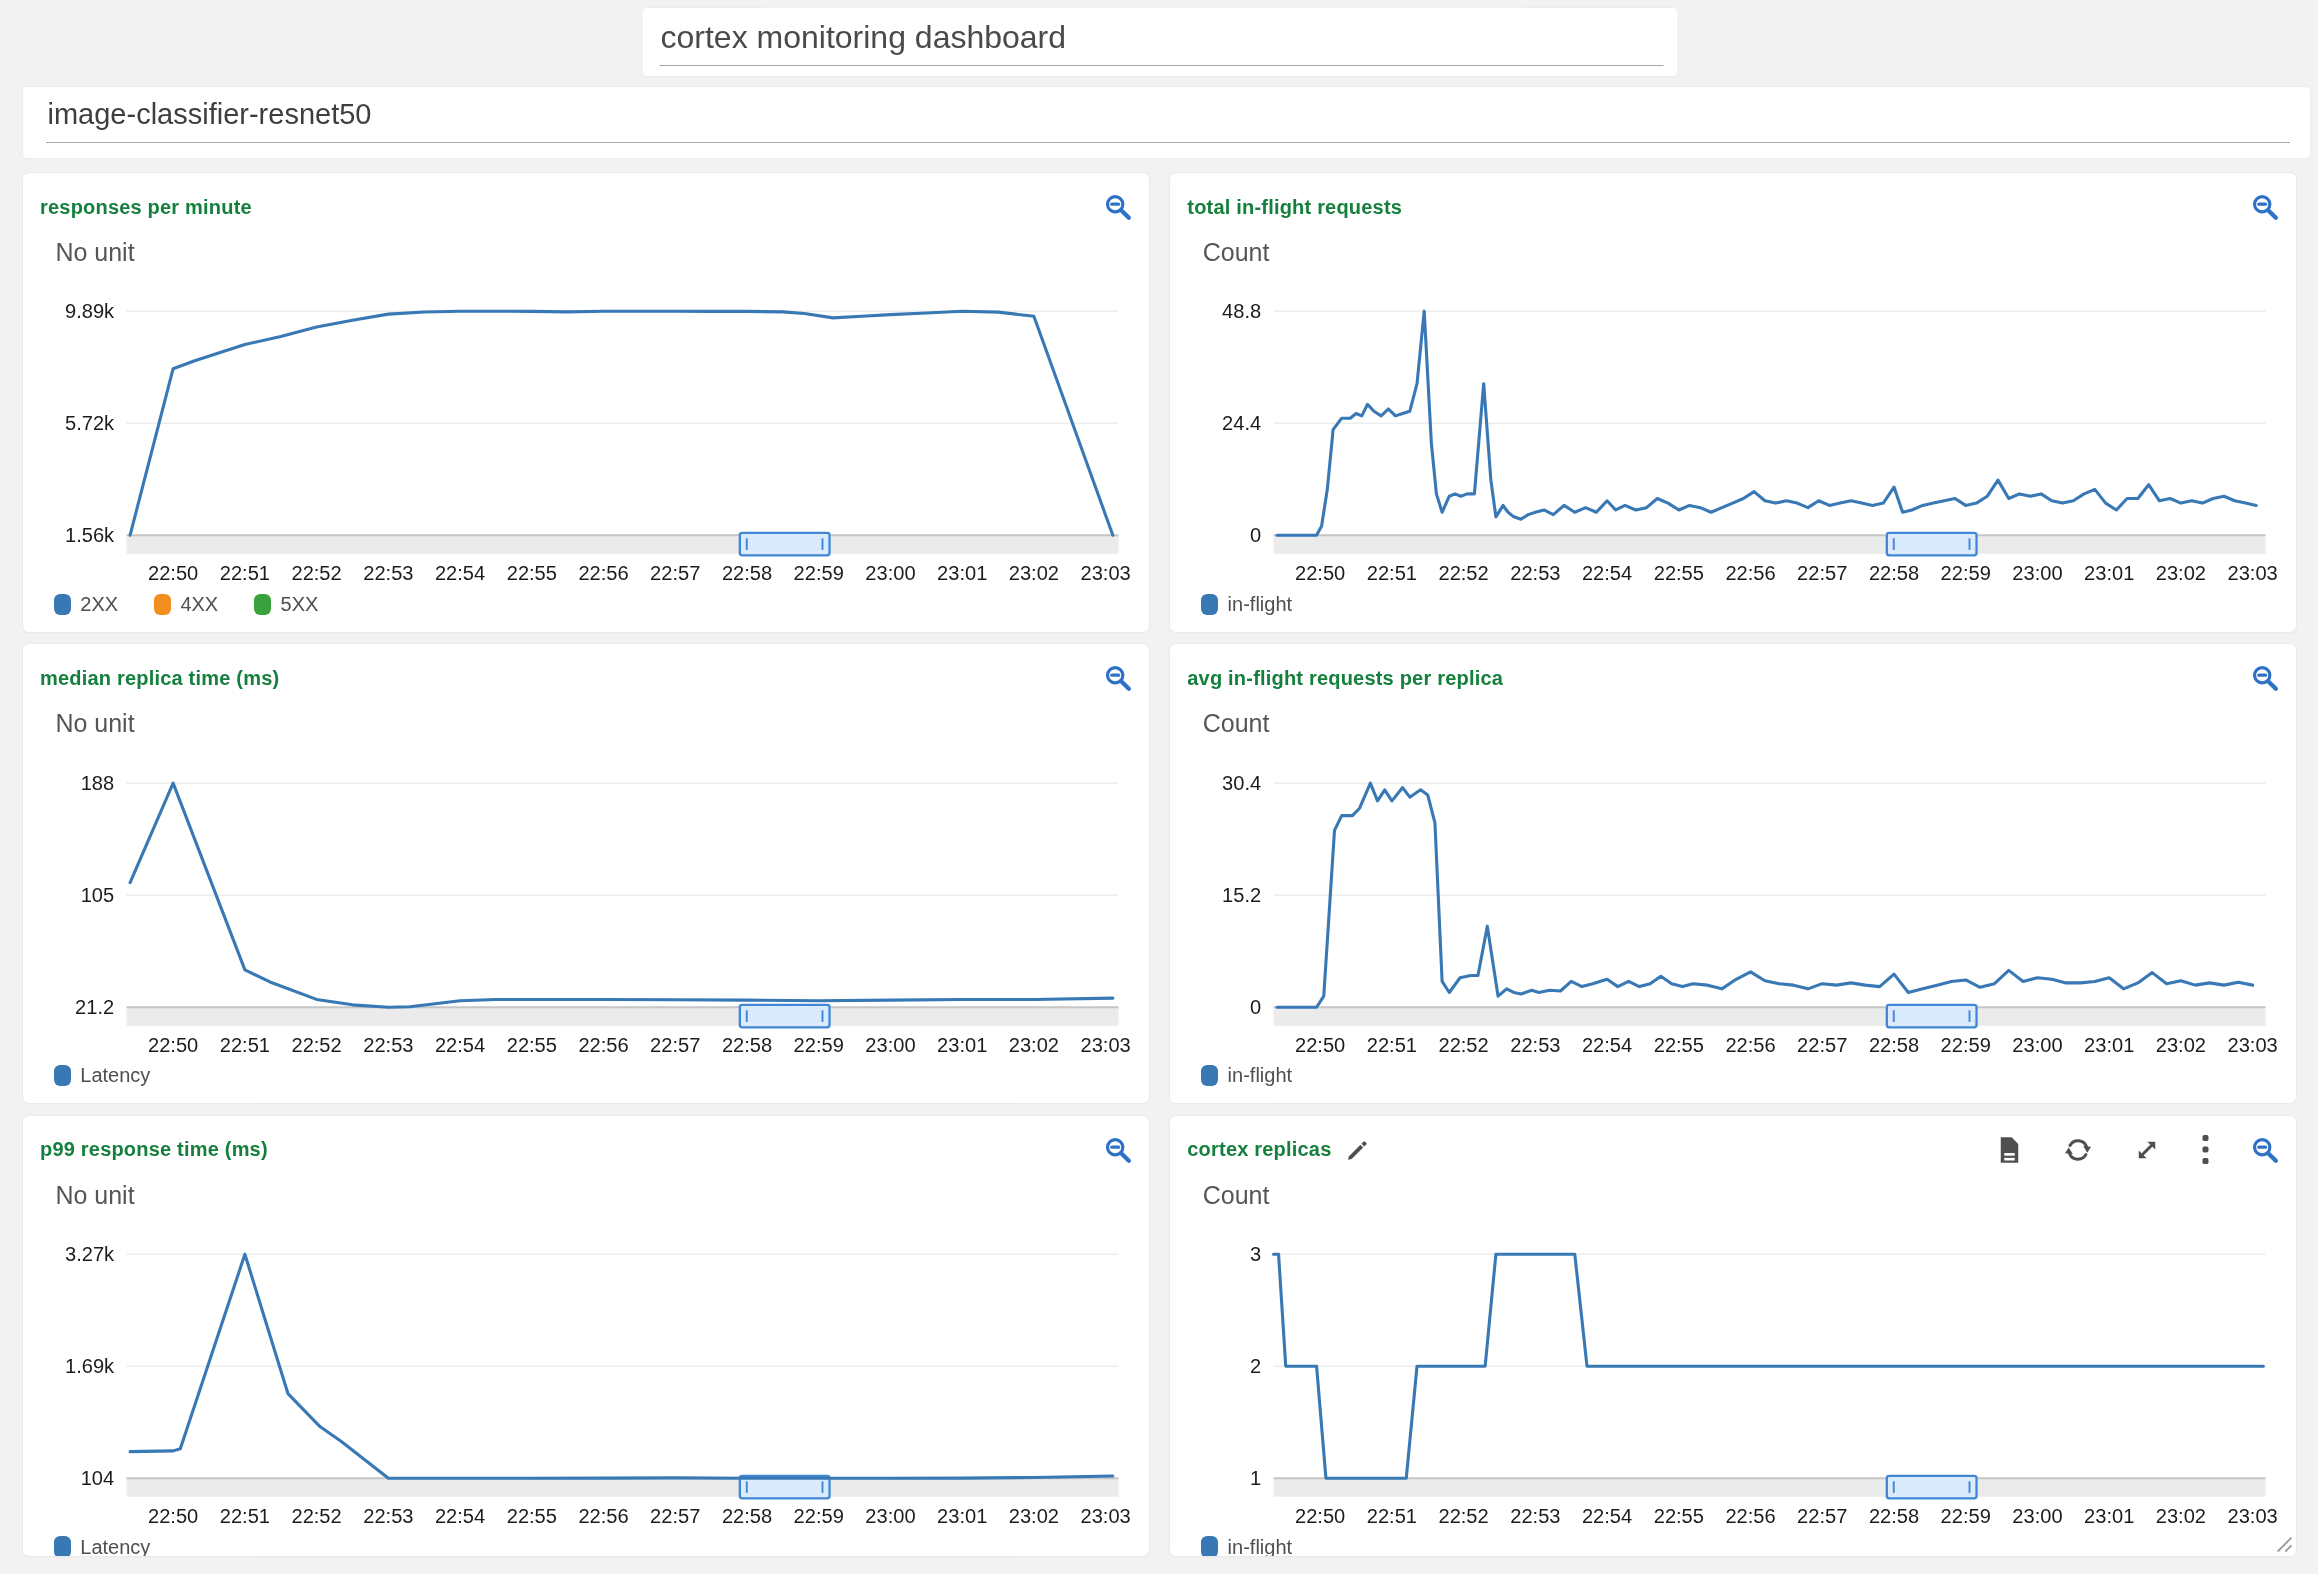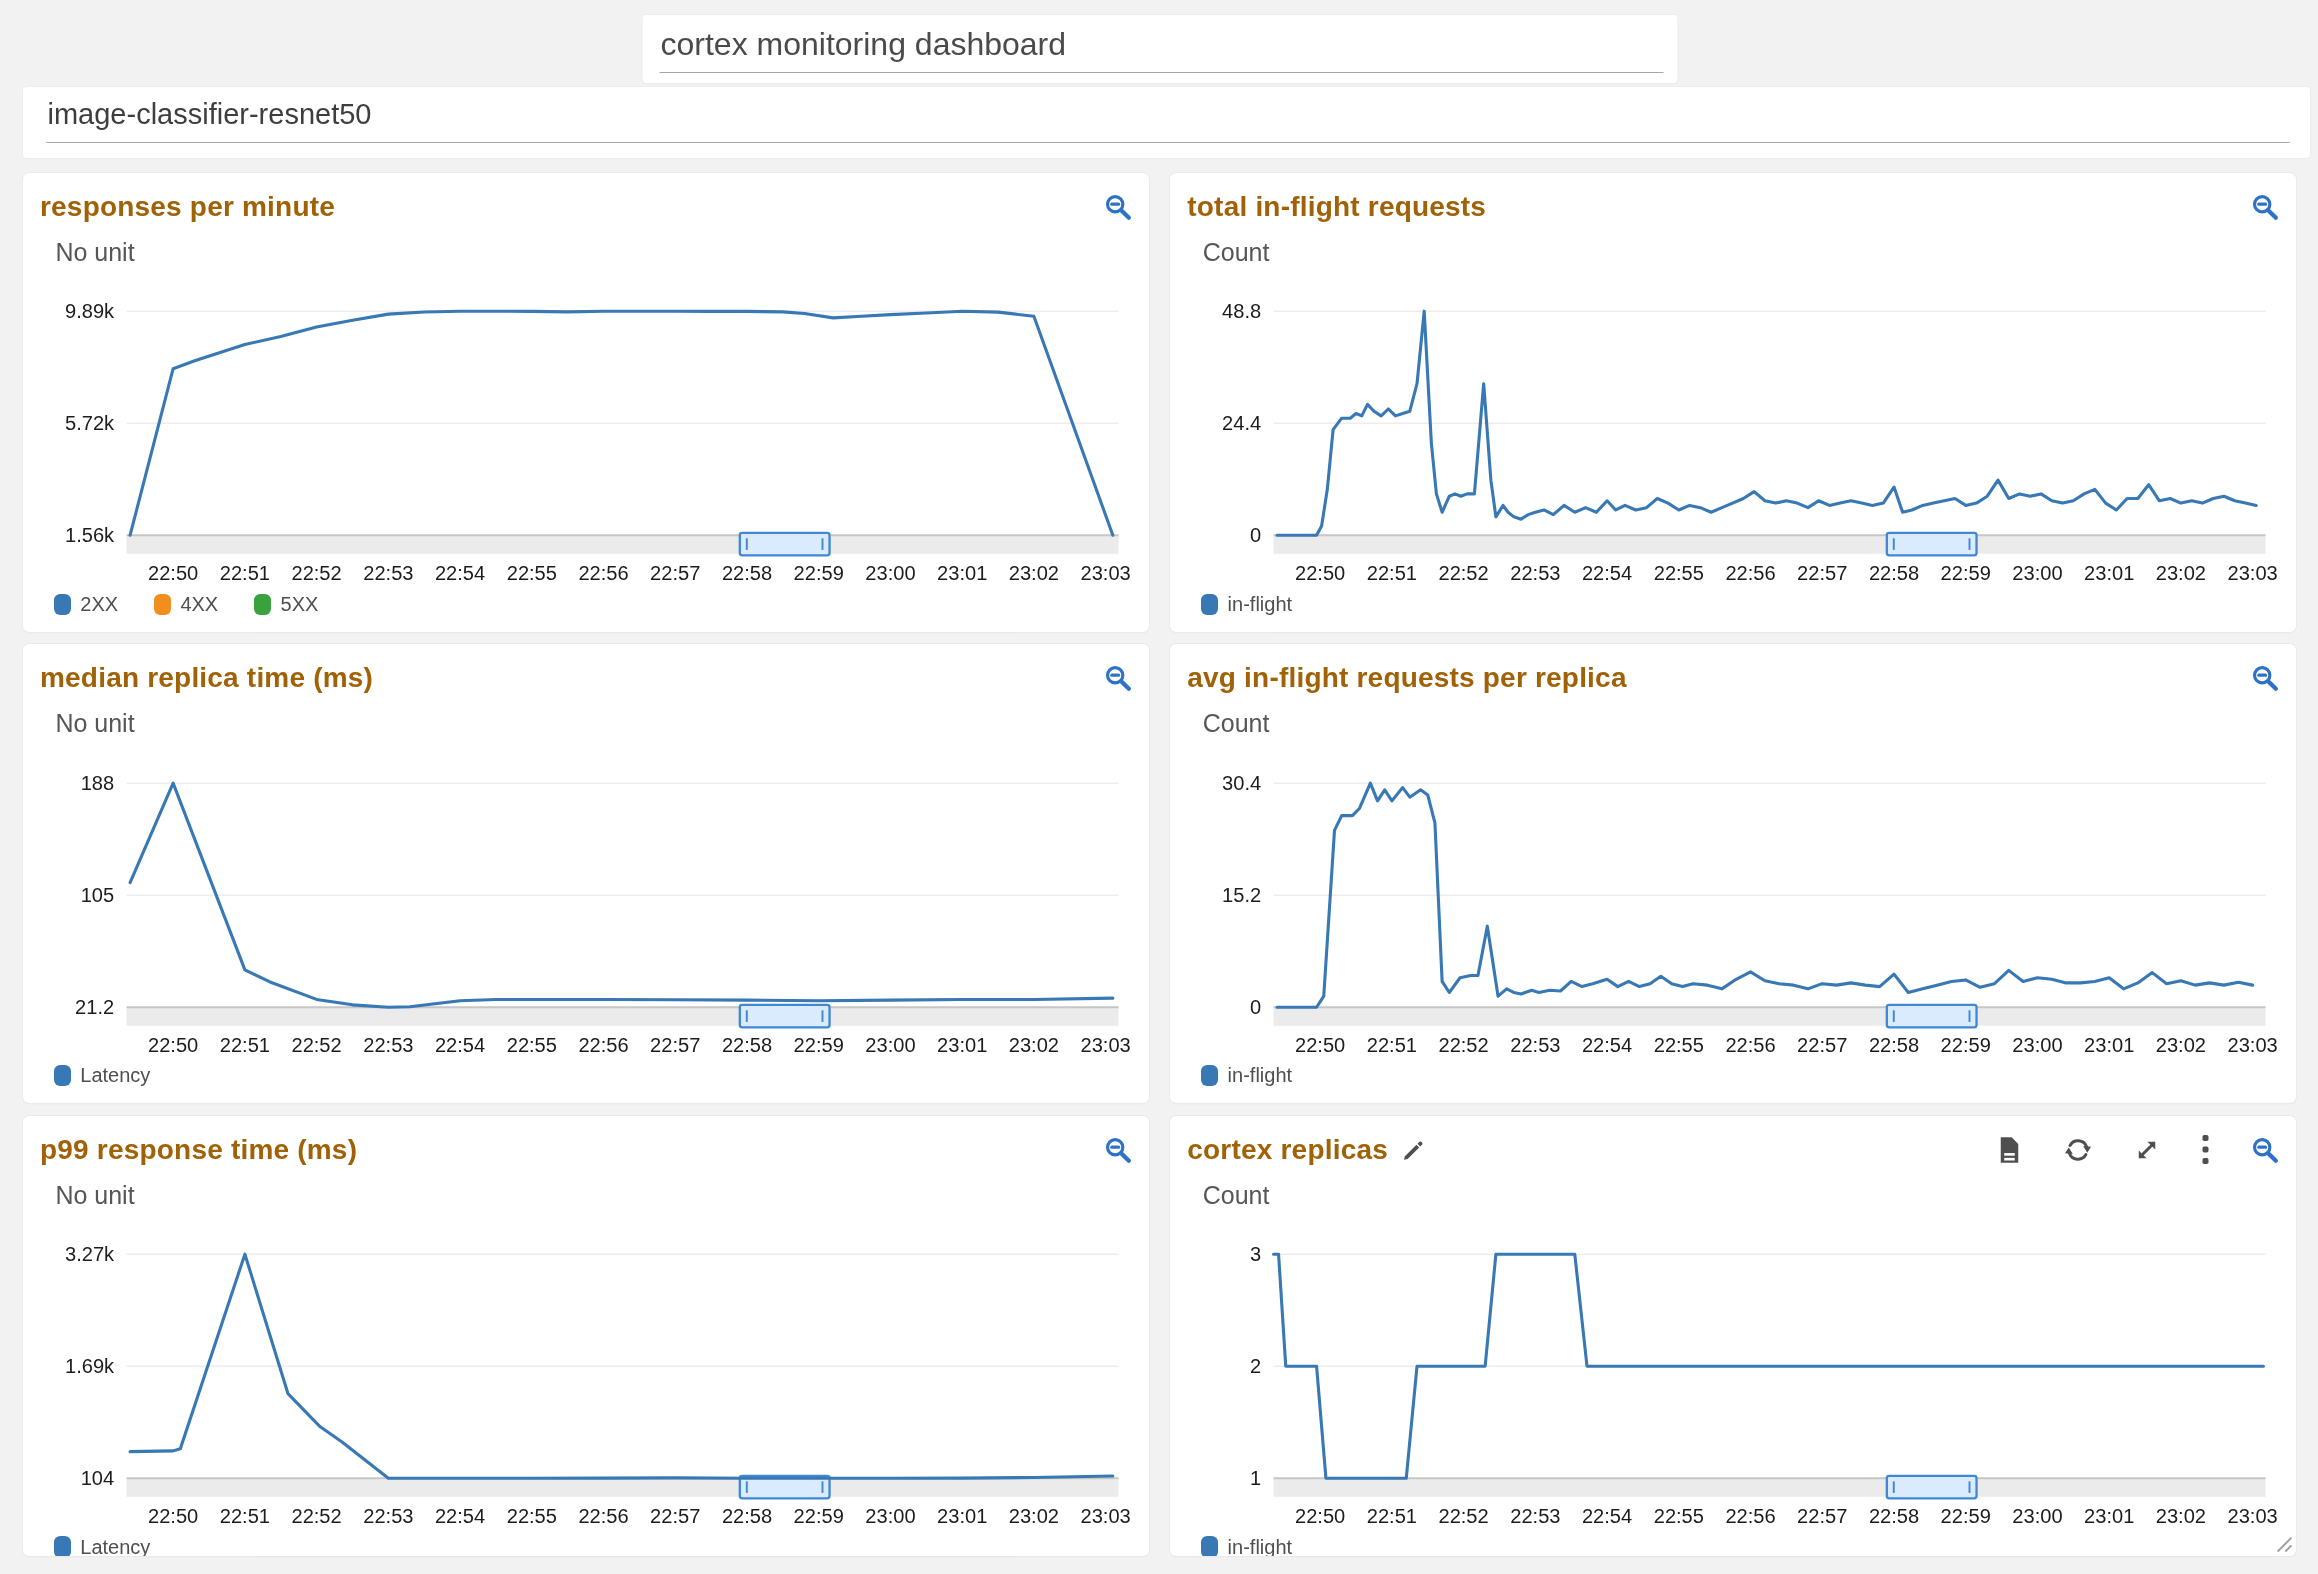--- a/index.html
+++ b/index.html
@@ -3,41 +3,41 @@
 <meta charset="utf-8">
 <style>
   html,body{margin:0;padding:0;}
   body{
     width:2319px;height:1574px;position:relative;
     background:#f2f2f2;
     font-family:"Liberation Sans", sans-serif;
     overflow:hidden;
   }
   .card{background:#fff;border-radius:3.9px;box-shadow:0 0 0 0.8px #ececec,0 0.8px 1.5px rgba(0,0,0,.03);}
-  .title-card{position:absolute;left:50%;transform:translateX(-50%);top:15px;width:1035px;height:68px;}
+  .title-card{position:absolute;left:50%;transform:translateX(-50%);top:8px;width:1035px;height:68px;}
   .title-card input{
     display:block;width:calc(100% - 34px);margin:7.7px 17px 0;background:transparent;
     border:0;outline:0;border-bottom:1.5px solid #a6a6a6;
     font-family:inherit;font-size:32px;color:#4a4a4a;padding:3.1px 1.5px 9.3px;
   }
   .endpoint-card{position:absolute;left:23px;right:9px;top:87px;height:71px;}
   .endpoint-card input{
     display:block;width:calc(100% - 46px);margin:6.2px 23px 0;background:transparent;
     border:0;outline:0;border-bottom:1.5px solid #a9a9a9;
     font-family:inherit;font-size:29px;color:#3e3e3e;padding:4.6px 1.5px 10.8px;
   }
   .grid{
     position:absolute;top:173px;left:23px;right:23px;
     display:grid;grid-template-columns:1fr 1fr;grid-template-rows:459px 459px 440px;
     gap:12.4px 21.6px;
   }
   .panel{background:#fff;border-radius:6.2px;box-shadow:0 0 0 0.8px #e9e9e9,0 0.8px 2.3px rgba(0,0,0,.04);
     padding:14px 17px;position:relative;overflow:hidden;}
   .panel-head{display:flex;align-items:center;height:40px;}
-  .panel-title{font-size:28px;font-weight:700;color:#a16207;margin:0;letter-spacing:0.2px;}
+  .panel-title{font-size:20px;font-weight:700;color:#15803d;margin:0;letter-spacing:0.2px;}
   .title-edit{margin-left:14px;display:flex;align-items:center;}
   .panel-tools{margin-left:auto;display:flex;align-items:center;gap:42px;}
   .unit{font-size:25px;color:#565656;margin:10.8px 0 4.6px 15.4px;}
   svg.chart{display:block;width:100%;height:auto;font-family:inherit;}
   .legend{display:flex;gap:36px;margin:3.1px 0 0 14px;align-items:center;}
   .legend-item{display:flex;align-items:center;gap:9.3px;font-size:20px;color:#4f4f4f;cursor:pointer;}
   .legend-swatch{width:17px;height:21.6px;border-radius:6.2px;display:inline-block;}
   .resize-handle{position:absolute;right:3.1px;bottom:3.1px;}
 </style>
 </head>

